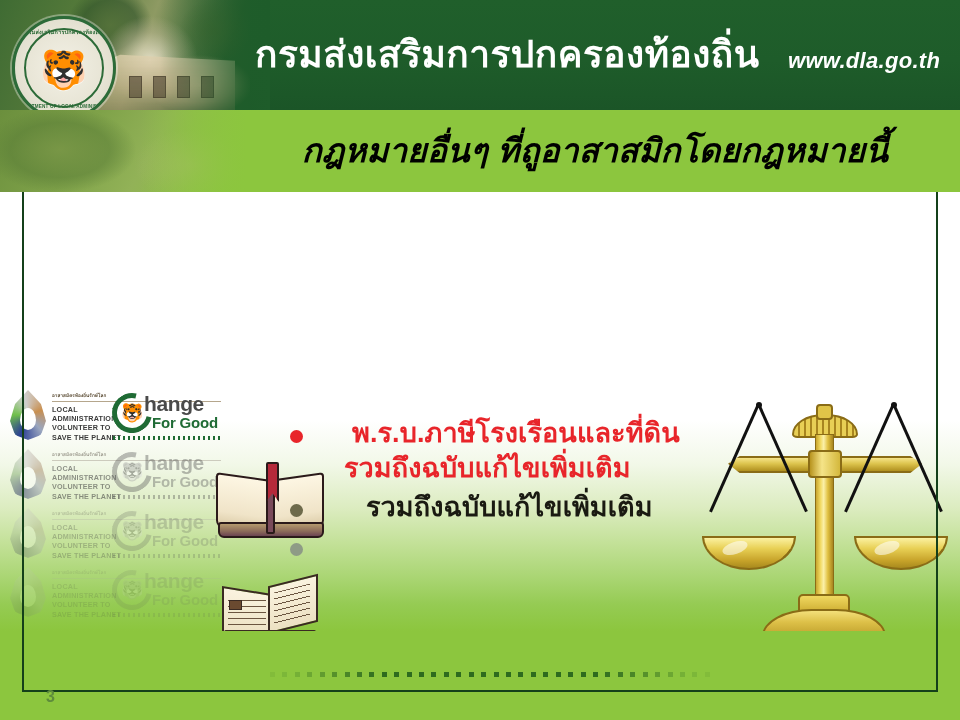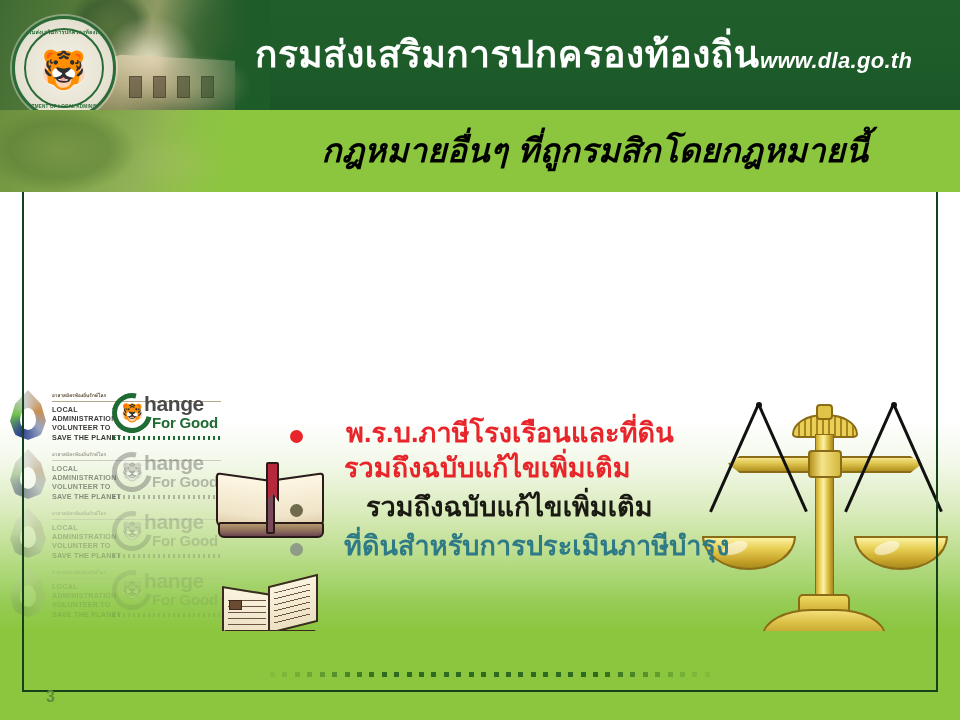--- a/index.html
+++ b/index.html
@@ -73,21 +73,21 @@
   .emblem-top-text { top:9px; }
   .emblem-bottom-text { bottom:8px; font-size:4.6px; }
 
   .header-title {
     position:absolute; left:255px; top:36px;
     font-size:37px; font-weight:bold; color:#ffffff;
     letter-spacing:.5px; line-height:1;
     white-space:nowrap;
   }
   .header-url {
-    position:absolute; left:760px; top:48px;
+    position:absolute; left:788px; top:48px;
     font-size:22px; font-weight:bold; font-style:italic; color:#ffffff;
     letter-spacing:.3px; white-space:nowrap;
   }
 
   
   .title-bar {
     position:absolute; left:0; top:110px; width:960px; height:82px;
     background:#8CC63E;
     overflow:hidden;
   }
@@ -333,21 +333,21 @@
   }
   .bl-text {
     margin-left:54px;
     font-size:27px; font-weight:bold; line-height:1.30;
     letter-spacing:.1px;
   }
   .bl-line { display:block; white-space:nowrap; }
 
   .b0 .bullet-dot { background:#E8252A; }
   .b0 .bl-text { color:#E8252A; }
-  .b0 .bl-line.l0 { margin-left:2px; }
+  .b0 .bl-line.l0 { margin-left:8px; }
   .b0 .bl-line.l1 { margin-left:0px; }
 
   .b1 .bullet-dot { background:#6E6A4B; }
   .b1 .bl-text { color:#1A1A12; }
   .b1 .bl-line.l0 { margin-left:8px; }
   .b1 .bl-line.l1 { margin-left:22px; }
 
   .b2 .bullet-dot { background:#8E9B86; }
   .b2 .bl-text { color:#2E7A86; }
   .b2 .bl-line.l0 { margin-left:8px; }
@@ -382,21 +382,21 @@
       <div class="emblem-bottom-text">DEPARTMENT OF LOCAL ADMINISTRATION</div>
     </div>
 
     <div class="header-title">กรมส่งเสริมการปกครองท้องถิ่น</div>
     <div class="header-url">www.dla.go.th</div>
   </div>
 
   <div class="title-bar">
     <div class="title-bar-photo"></div>
     <div class="title-bar-photo-fade"></div>
-    <div class="slide-title">กฎหมายอื่นๆ ที่ถูกรมสิกโดยกฎหมายนี้</div>
+    <div class="slide-title">กฎหมายอื่นๆ ที่ถูอาสาสมิกโดยกฎหมายนี้</div>
   </div>
 
   <div class="content">
 
     <div class="wm-stack">
       <div class="wm-row r0">
         <div class="wm-drop">
             <div class="d"></div>
             <div class="hole"></div>
           </div>
@@ -523,21 +523,20 @@
       <div class="bullet-item b1">
         <span class="bullet-dot"></span>
         <div class="bl-text">
           <span class="bl-line l1">รวมถึงฉบับแก้ไขเพิ่มเติม</span>
         </div>
       </div>
 
       <div class="bullet-item b2">
         <span class="bullet-dot"></span>
         <div class="bl-text">
-          <span class="bl-line l1">ที่ดินสำหรับการประเมินภาษีบำรุง</span>
         </div>
       </div>
 
     </div>
 
   </div>
 
   <div class="frame-left"></div>
   <div class="frame-right"></div>
   <div class="frame-bottom"></div>

